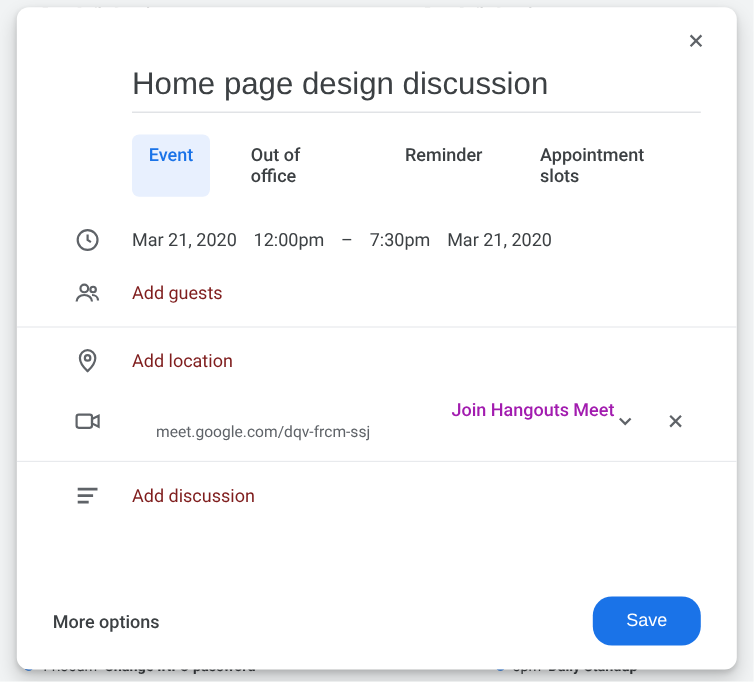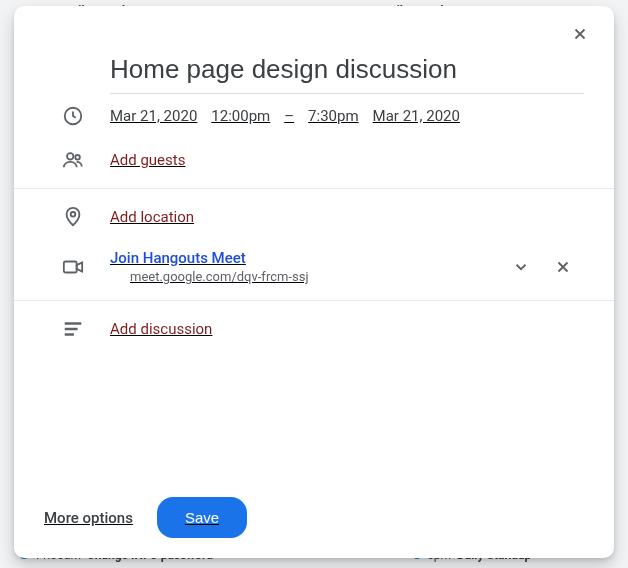--- a/index.html
+++ b/index.html
@@ -29,21 +29,20 @@
     top: 6px;
     left: 14px;
     right: 14px;
     bottom: 10px;
     background: #fff;
     border-radius: 10px;
     box-shadow: 0 8px 16px rgba(0,0,0,0.18), 0 2px 4px rgba(0,0,0,0.12);
     display: flex;
     flex-direction: column;
     overflow: hidden;
-    text-decoration: underline;
   }
   .close-row {
     display: flex;
     justify-content: flex-end;
     padding: 14px 20px 0 20px;
   }
   .close-btn {
     width: 28px; height: 28px;
     display: flex; align-items: center; justify-content: center;
     cursor: pointer;
@@ -87,27 +86,27 @@
     justify-content: flex-start;
     color: #5f6368;
     flex-shrink: 0;
   }
   .content-col { flex: 1; color: #3c4043; font-size: 15px; }
   .placeholder { color: #7f1d1d; }
   .time-row .content-col { display: flex; gap: 14px; align-items: center; }
   .divider { height: 1px; background: #e8eaed; margin: 6px 0; }
   .meet-row .content-col { display: flex; align-items: center; }
   .meet-text { flex: 1; }
-  .meet-link { color: #1d4ed8; font-weight: 500; font-size: 15px; }
+  .meet-link { color: #a21caf; font-weight: 500; font-size: 15px; text-align: right; }
   .meet-url { color: #5f6368; font-size: 13px; margin-top: 2px; margin-left: 20px; }
   .meet-actions { display: flex; gap: 24px; align-items: center; color: #5f6368; }
   .footer {
     margin-top: auto;
     display: flex;
-    justify-content: flex-start;
+    justify-content: space-between;
     align-items: center;
     gap: 24px;
     padding: 16px 30px 20px 30px;
   }
   .more-opts {
     color: #3c4043;
     font-size: 15px;
     font-weight: 500;
     cursor: pointer;
   }
@@ -158,20 +157,26 @@
       <svg width="18" height="18" viewBox="0 0 24 24" fill="none" stroke="currentColor" stroke-width="2.5">
           <path d="M18 6L6 18M6 6l12 12"></path>
         </svg>
     </div>
   </div>
 
   <div class="title-row">
     <input class="title-input" type="text" value="Home page design discussion" style="">
   </div>
 
+  <div class="tabs-row">
+    <div class="tab active">Event</div>
+    <div class="tab">Out of office</div>
+    <div class="tab">Reminder</div>
+    <div class="tab">Appointment slots</div>
+  </div>
 
   <div class="row time-row">
     <div class="icon-col">
       <svg width="22" height="22" viewBox="0 0 24 24" fill="none" stroke="currentColor" stroke-width="2">
           <circle cx="12" cy="12" r="9"></circle>
           <path d="M12 7v5l3 2"></path>
         </svg>
     </div>
     <div class="content-col">
       <span>Mar 21, 2020</span>

